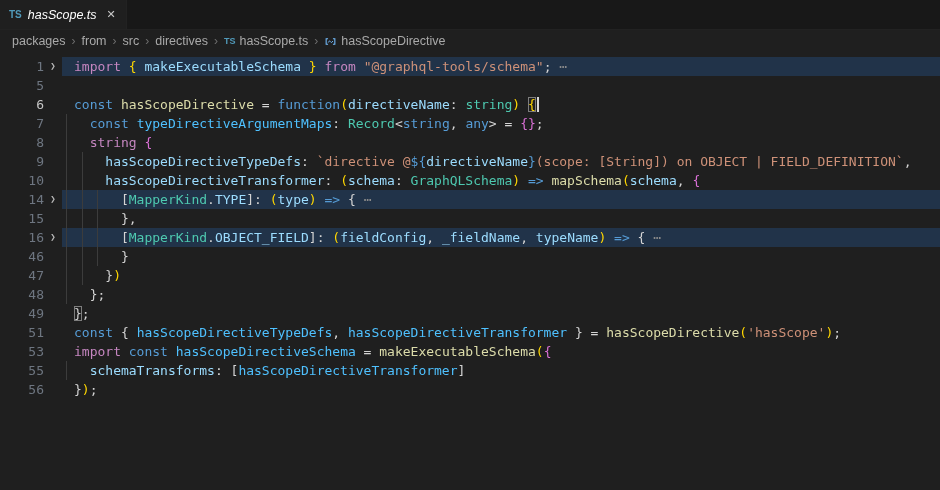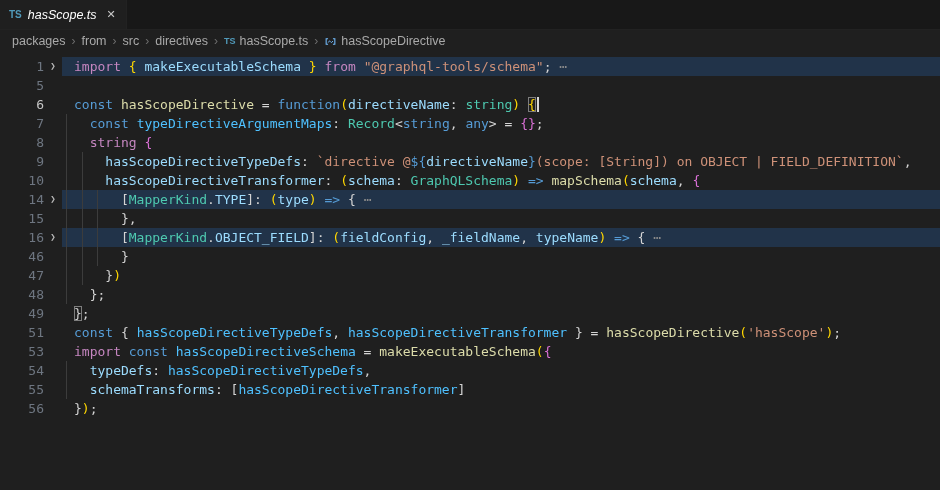--- a/index.html
+++ b/index.html
@@ -226,27 +226,20 @@
     </div>
     <div class="row">
       <div class="gutter">
         <div class="lnum">53</div>
         <div class="foldcell"></div>
       </div>
       <div class="code"><span class="tk-kw">import</span><span class="tk-pun"> </span><span class="tk-kw2">const</span><span class="tk-pun"> </span><span class="tk-cvar">hasScopeDirectiveSchema</span><span class="tk-pun"> = </span><span class="tk-fn">makeExecutableSchema</span><span class="tk-paren">(</span><span class="tk-pink">{</span></div>
     </div>
     <div class="row">
       <div class="gutter">
-        <div class="lnum">54</div>
-        <div class="foldcell"></div>
-      </div>
-      <div class="code"><div class="guide" style="left: calc(0ch + 4px);"></div><span class="tk-pun">  </span><span class="tk-var">typeDefs</span><span class="tk-pun">: </span><span class="tk-cvar">hasScopeDirectiveTypeDefs</span><span class="tk-pun">,</span></div>
-    </div>
-    <div class="row">
-      <div class="gutter">
         <div class="lnum">55</div>
         <div class="foldcell"></div>
       </div>
       <div class="code"><div class="guide" style="left: calc(0ch + 4px);"></div><span class="tk-pun">  </span><span class="tk-var">schemaTransforms</span><span class="tk-pun">: </span><span class="tk-pun">[</span><span class="tk-cvar">hasScopeDirectiveTransformer</span><span class="tk-pun">]</span></div>
     </div>
     <div class="row">
       <div class="gutter">
         <div class="lnum">56</div>
         <div class="foldcell"></div>
       </div>

